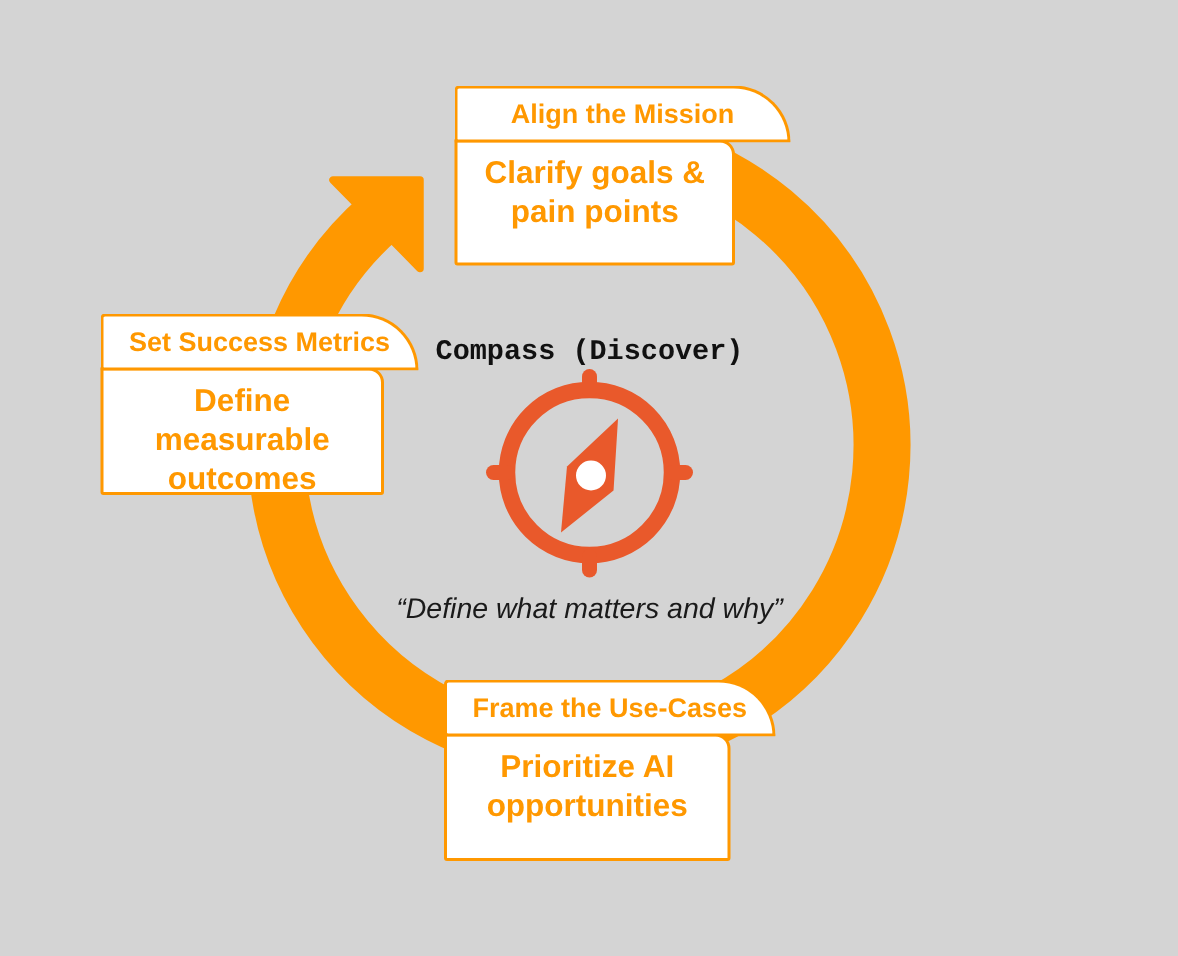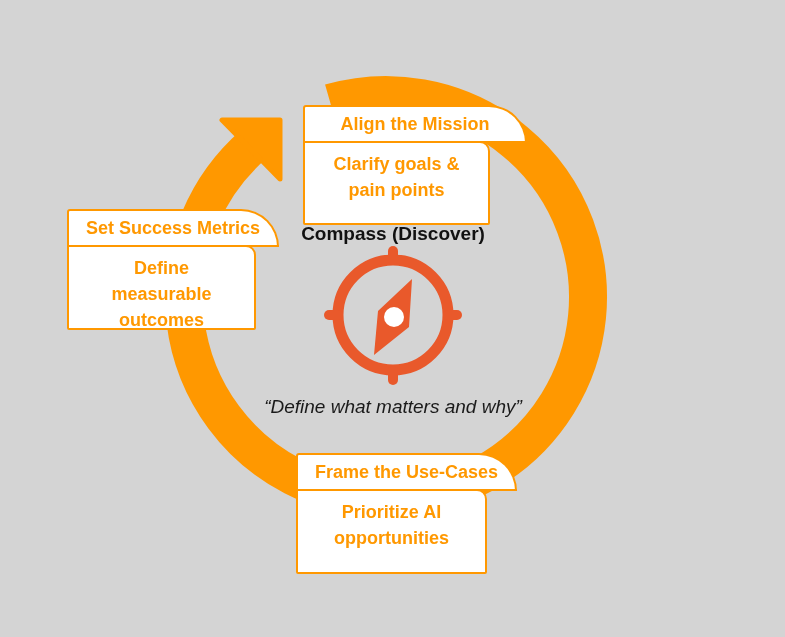--- a/index.html
+++ b/index.html
@@ -37,38 +37,38 @@
     border-radius:3px 38px 0 0;
     display:flex;align-items:center;justify-content:center;
     color:var(--accent);font-weight:bold;font-size:18px;
     position:relative;z-index:2;
   }
   .card-body{
     box-sizing:border-box;margin-top:-2px;
     background:var(--card);
     border:2px solid var(--accent);
     border-radius:0 10px 2px 2px;
-    color:var(--accent);font-weight:bold;font-size:18px;
+    color:var(--accent);font-weight:bold;font-size:21px;
     text-align:center;line-height:26px;padding-top:8px;
     white-space:pre-line;
     position:relative;z-index:1;
   }
-  .card-top{left:303px;top:57px;width:224px;margin-top:48px;}
+  .card-top{left:303px;top:57px;width:224px;}
   .card-top .card-body{width:187px;height:84px;}
   .card-right{left:524px;top:208px;width:197px;}
   .card-right .card-body{width:185px;height:85px;}
   .card-bottom{left:296px;top:453px;width:221px;}
   .card-bottom .card-body{width:191px;height:85px;}
   .card-left{left:67px;top:209px;width:212px;}
   .card-left .card-body{width:189px;height:85px;}
 
   
   .center-title{
     position:absolute;left:268px;top:223px;width:250px;
-    text-align:center;font-weight:bold;font-size:19px;color:var(--text);
+    text-align:center;font-weight:bold;font-size:19px;color:var(--text);font-family:Liberation Mono, monospace;
   }
   .center-quote{
     position:absolute;left:233px;top:396px;width:320px;
     text-align:center;font-style:italic;font-size:19px;color:#1A1A1A;
   }
 </style>
 </head>
 <body>
 
 <div class="canvas">

